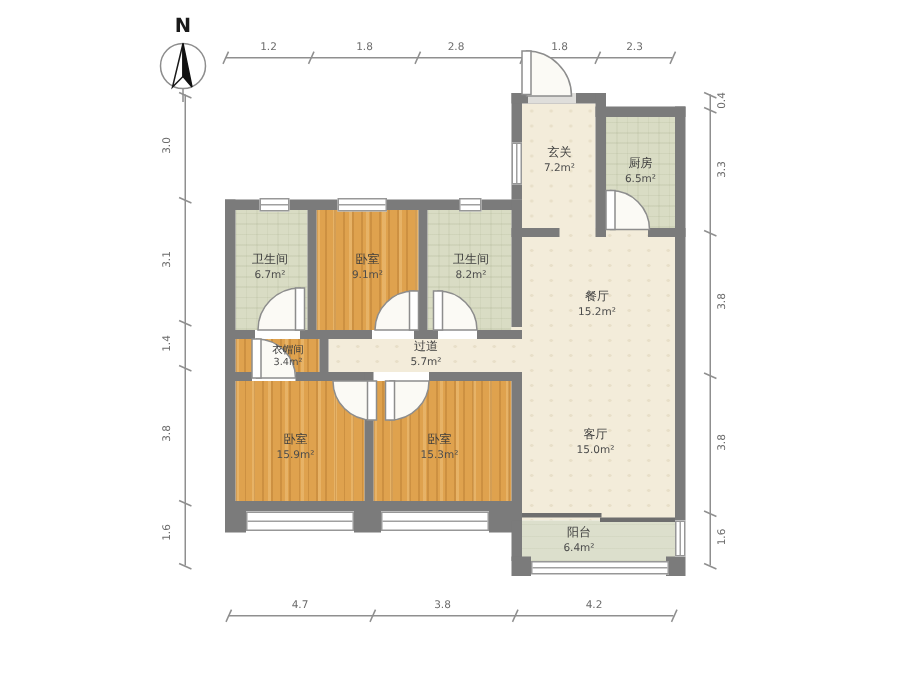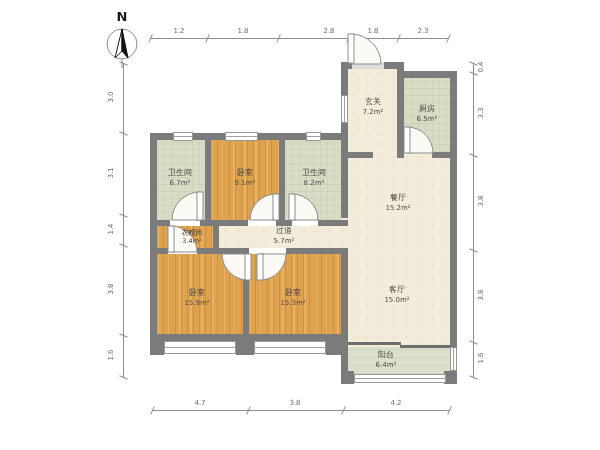--- a/index.html
+++ b/index.html
@@ -189,21 +189,21 @@
 
   <div class="dline" style="left:150px;top:38px;width:298px;height:1px"></div>
   <div class="dtickv" style="left:150px;top:34px"></div>
   <div class="dtickv" style="left:207px;top:34px"></div>
   <div class="dtickv" style="left:278px;top:34px"></div>
   <div class="dtickv" style="left:348px;top:34px"></div>
   <div class="dtickv" style="left:398px;top:34px"></div>
   <div class="dtickv" style="left:448px;top:34px"></div>
   <div class="dnum" style="left:166px;top:27px">1.2</div>
   <div class="dnum" style="left:230px;top:27px">1.8</div>
-  <div class="dnum" style="left:316px;top:27px">2.8</div>
+  <div class="dnum" style="left:291px;top:27px">2.8</div>
   <div class="dnum" style="left:360px;top:27px">1.8</div>
   <div class="dnum" style="left:410px;top:27px">2.3</div>
 
   <div class="dline" style="left:152px;top:410px;width:297px;height:1px"></div>
   <div class="dtickv" style="left:152px;top:406px"></div>
   <div class="dtickv" style="left:248px;top:406px"></div>
   <div class="dtickv" style="left:343px;top:406px"></div>
   <div class="dtickv" style="left:449px;top:406px"></div>
   <div class="dnum" style="left:187px;top:399px">4.7</div>
   <div class="dnum" style="left:282px;top:399px">3.8</div>

